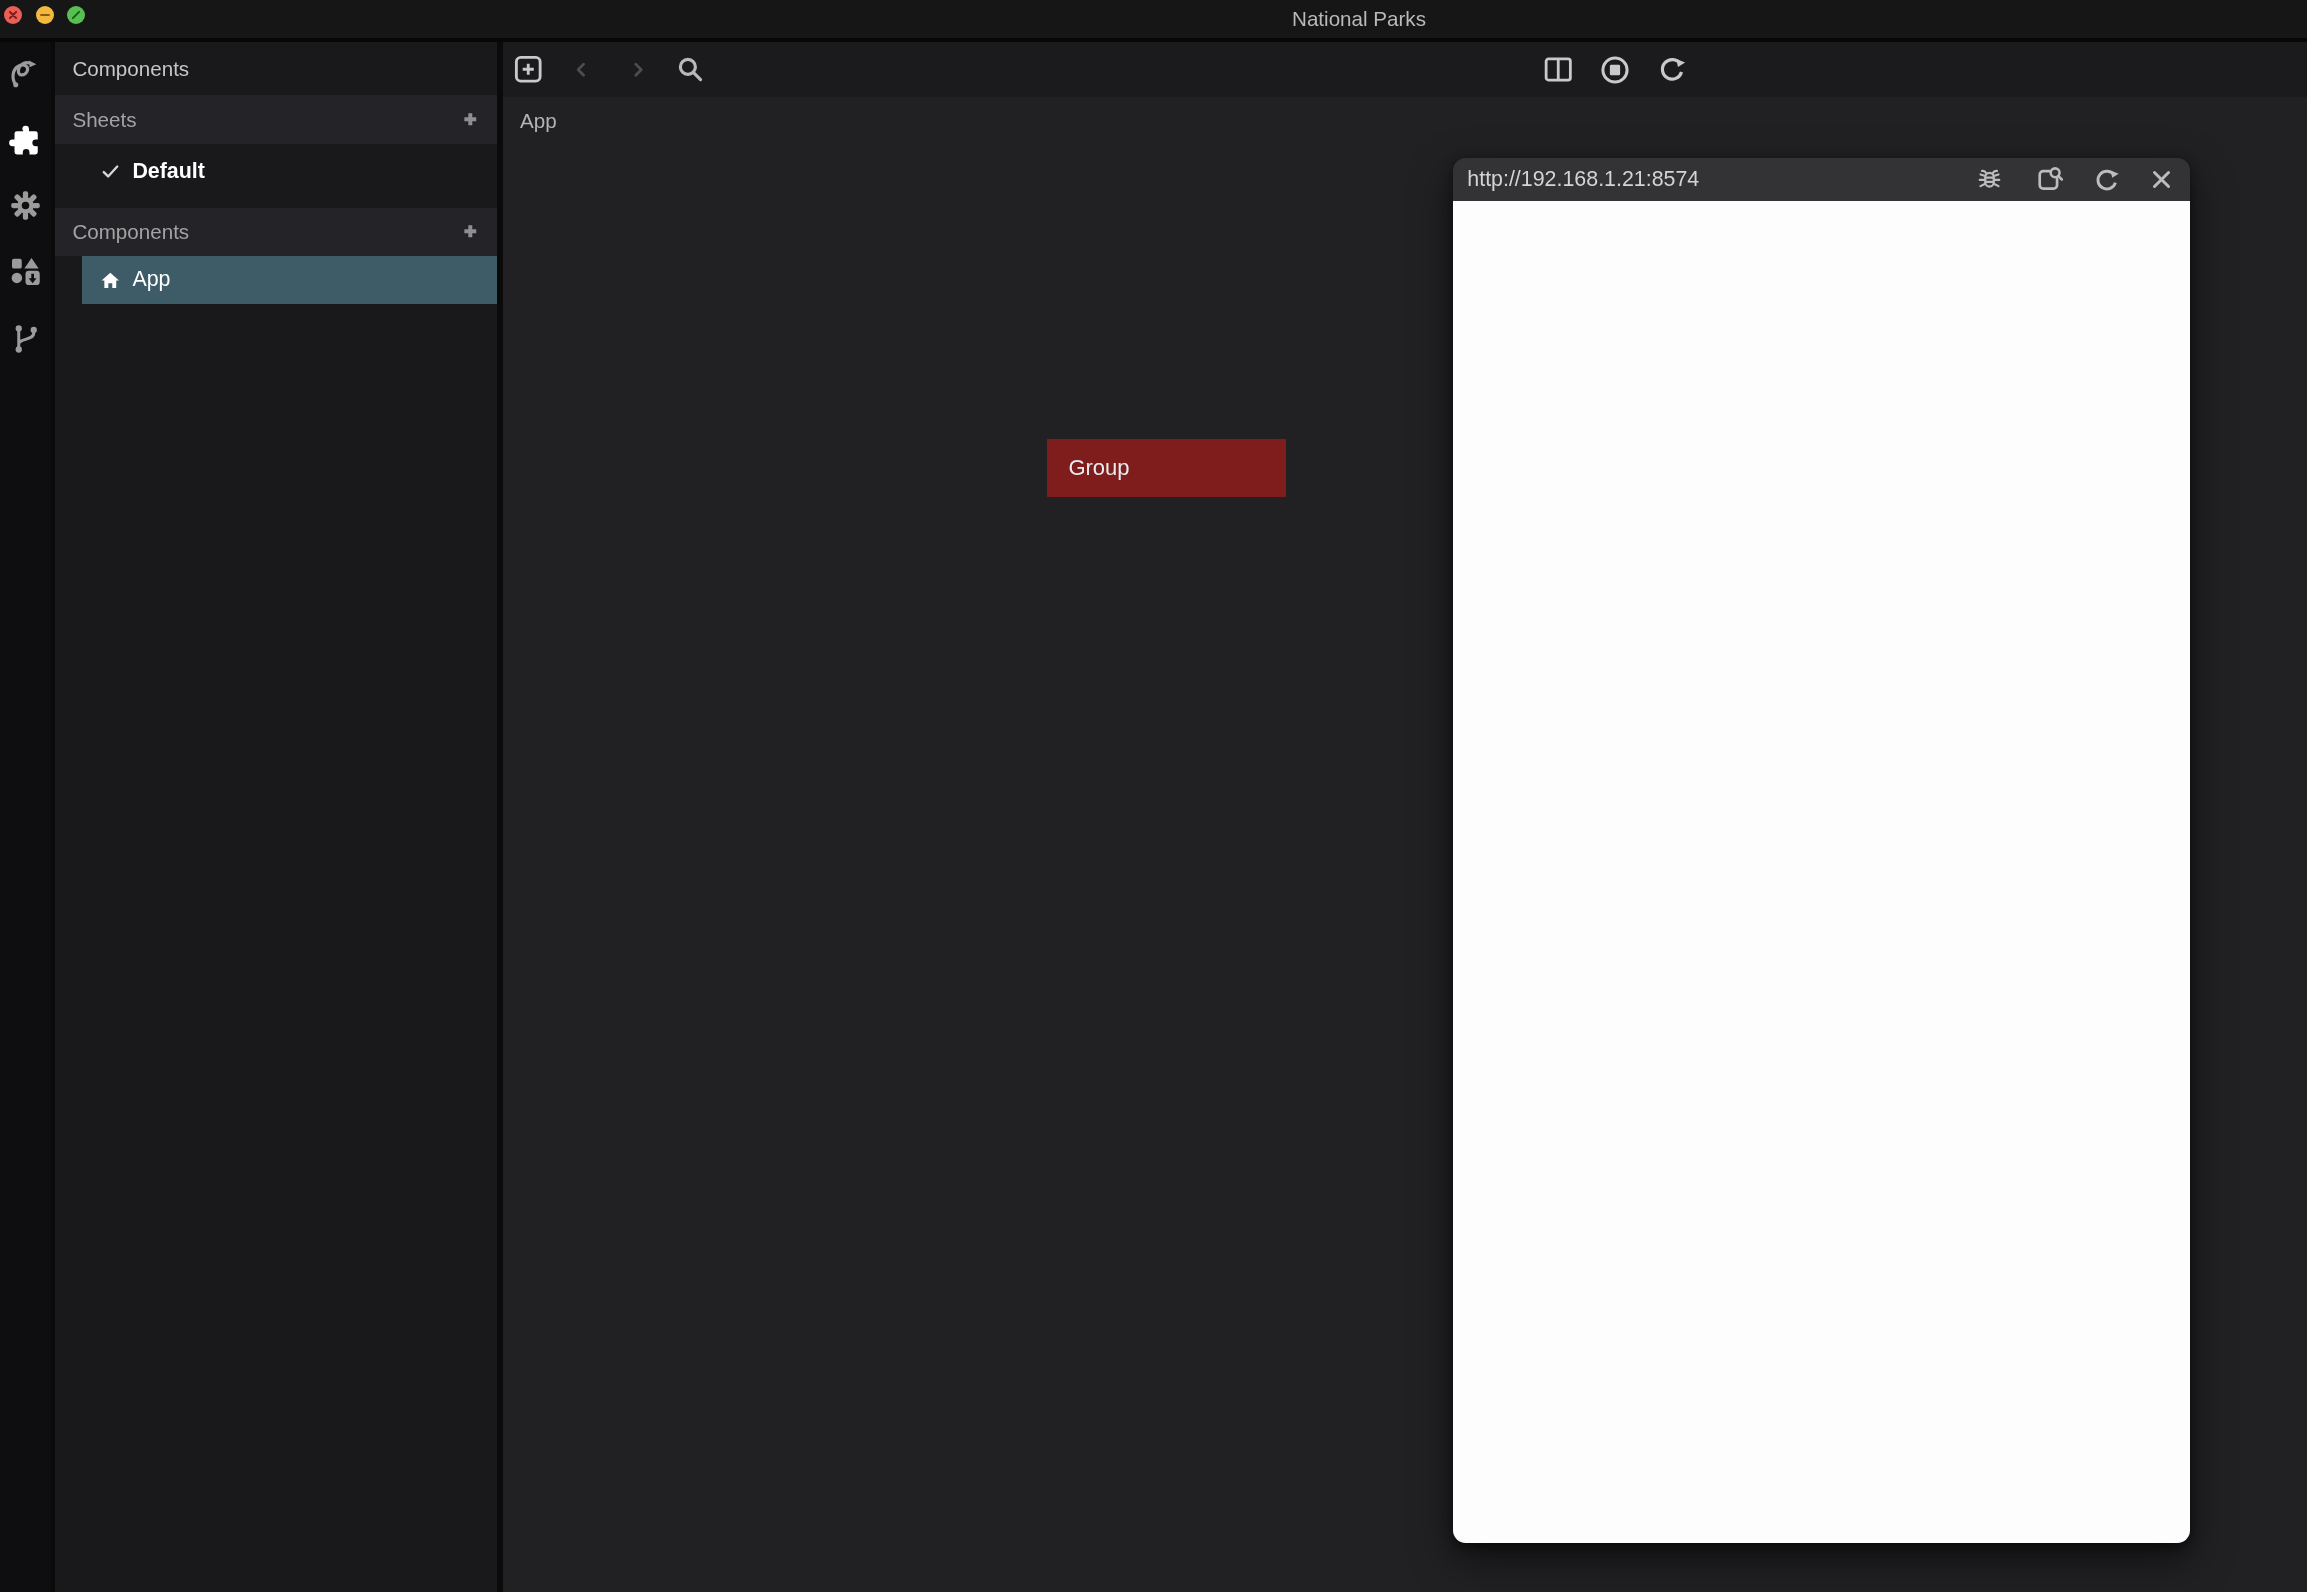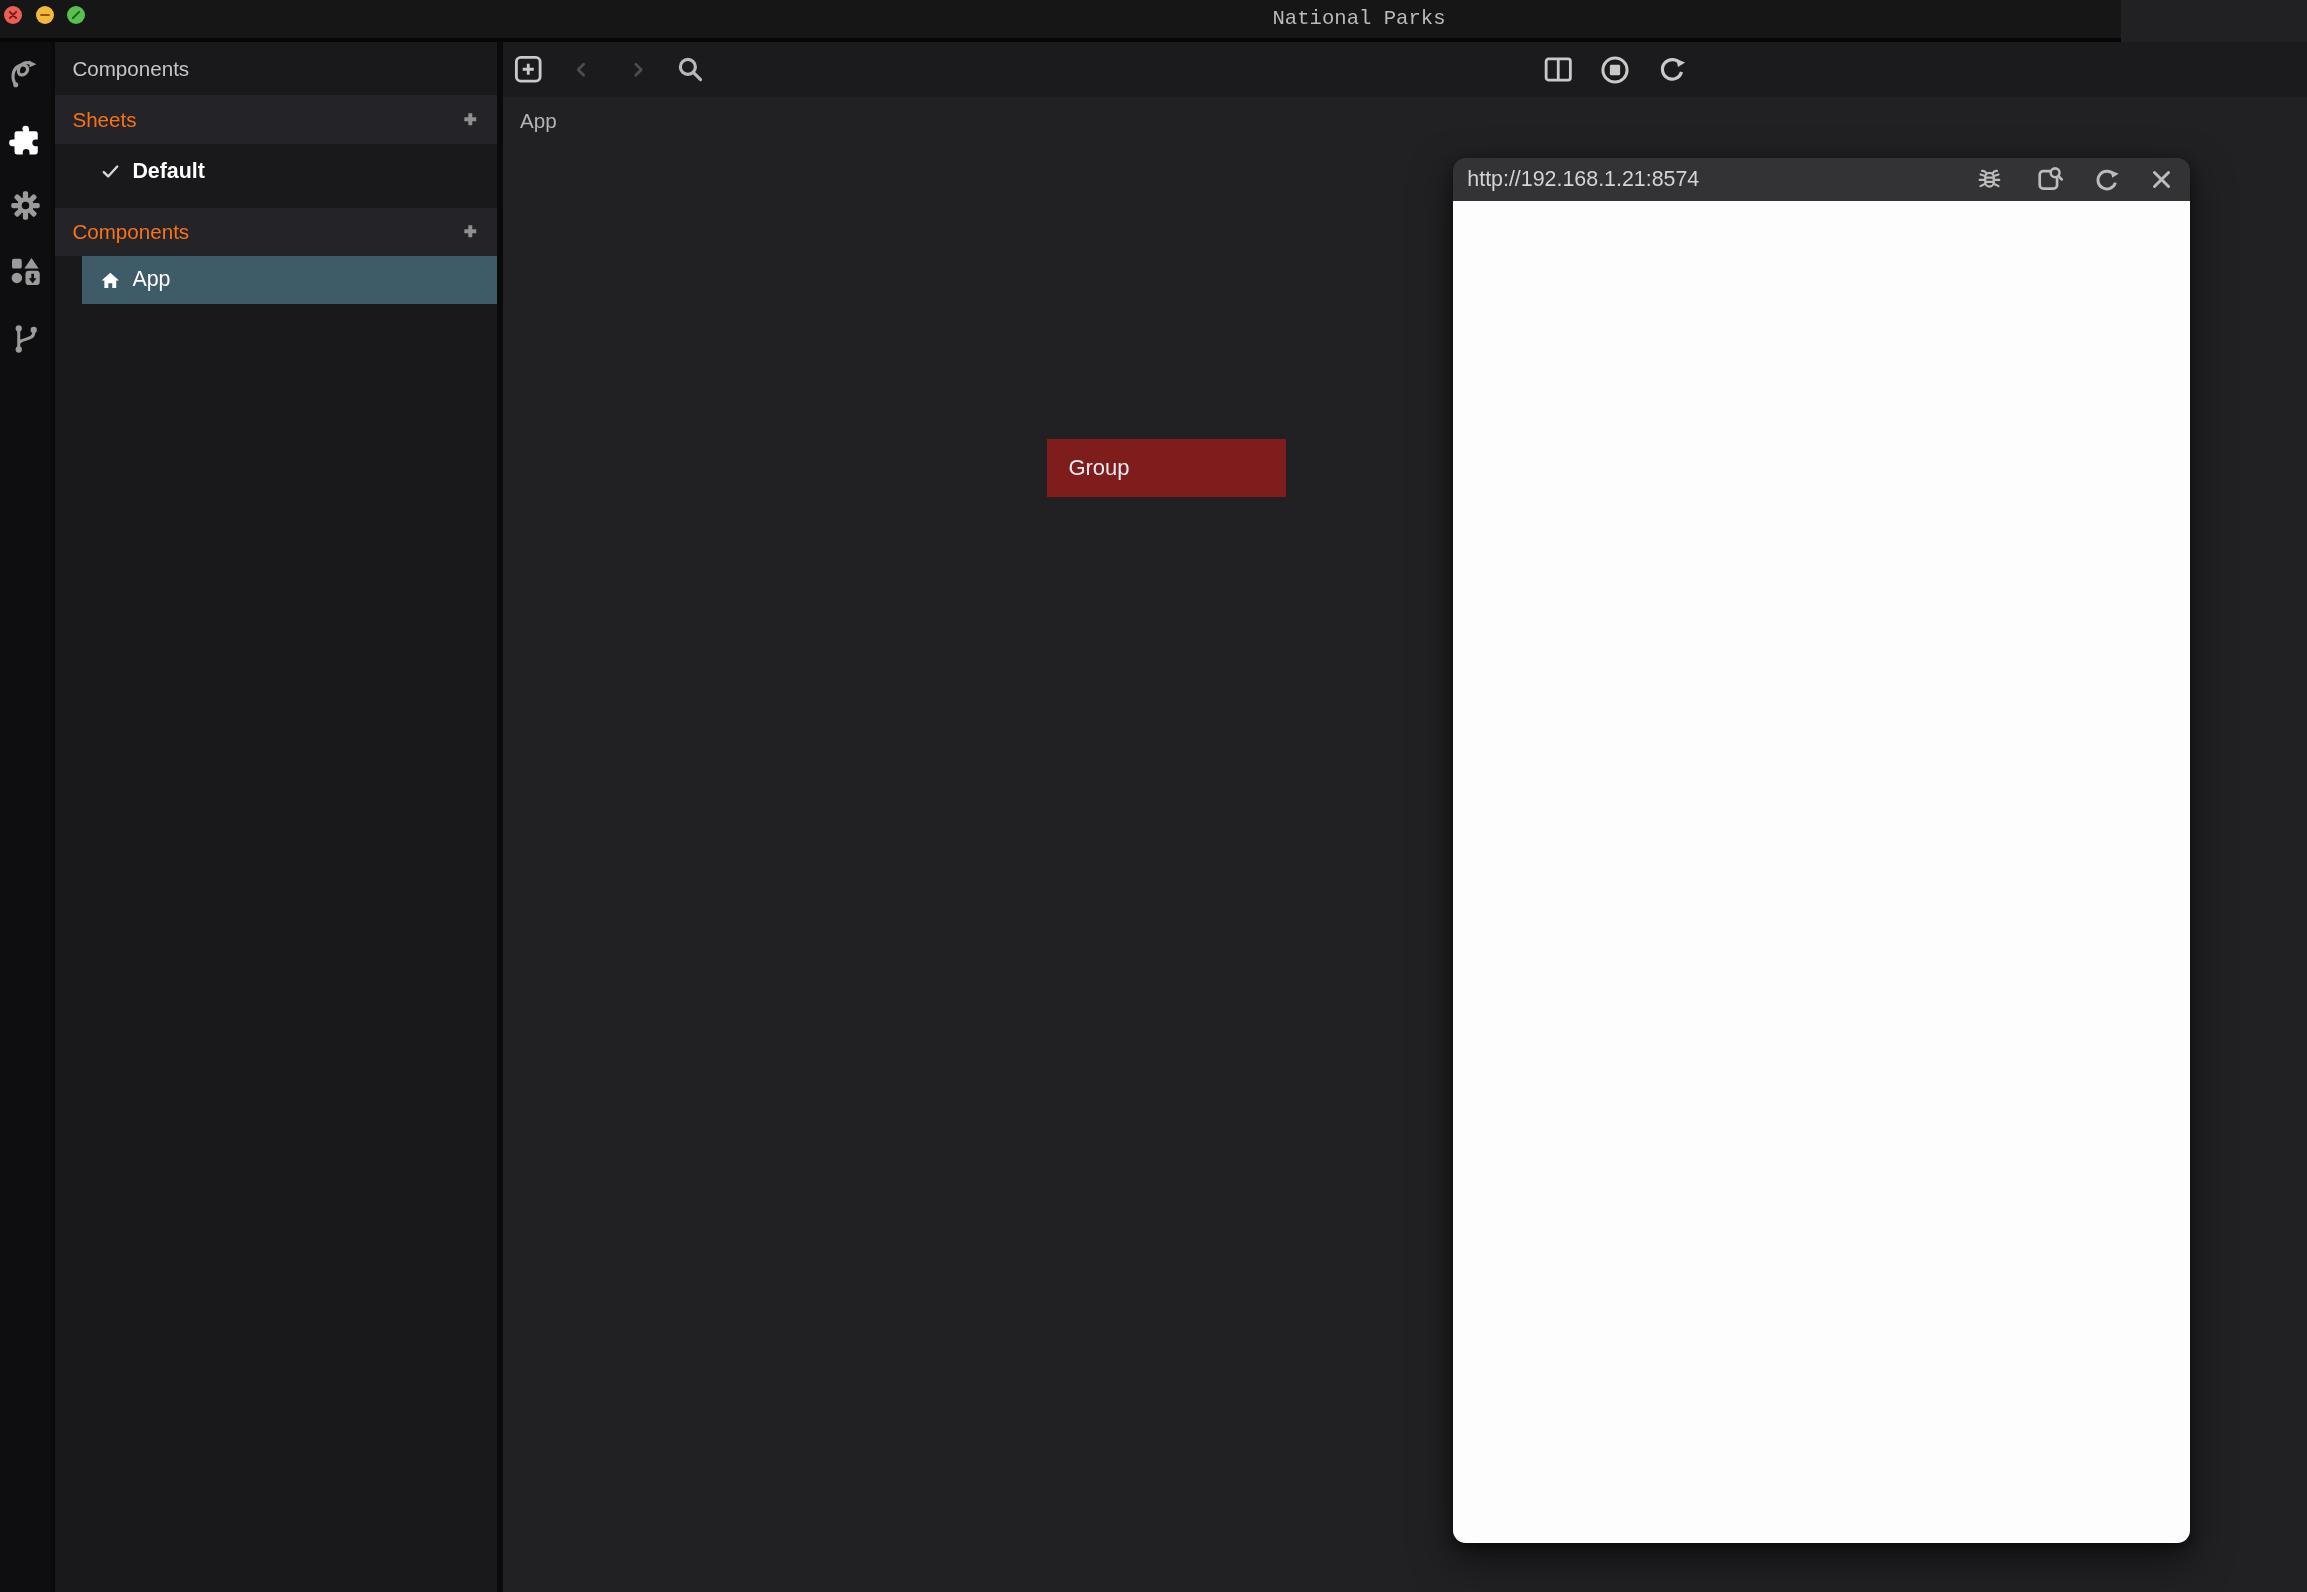--- a/index.html
+++ b/index.html
@@ -5,22 +5,22 @@
   html,body{margin:0;padding:0;}
   body{
     width:2307px;height:1593px;overflow:hidden;position:relative;
     background:#212124;
     font-family:"Liberation Sans","DejaVu Sans",sans-serif;
     -webkit-font-smoothing:antialiased;
   }
 
   
   .titlebar{
-    position:absolute;left:0;top:0;width:2121px;height:38px;
-    background:#161616;border-bottom:4px solid #070708;font-family:Liberation Mono, monospace;
+    position:absolute;left:0;top:0;width:2307px;height:38px;
+    background:#161616;border-bottom:4px solid #070708;
   }
   .traffic{position:absolute;left:4px;top:5.5px;display:flex;gap:13.5px;}
   .tl{width:18px;height:18px;border-radius:50%;display:flex;align-items:center;justify-content:center;}
   .tl.red{background:#ec5f57;}
   .tl.yellow{background:#f3b93e;}
   .tl.green{background:#57c050;}
   .win-title{
     position:absolute;left:1359px;top:0;transform:translateX(-50%);
     line-height:38px;font-size:20.6px;color:#b9b9b9;white-space:nowrap;
   }
@@ -38,21 +38,21 @@
   .v2{left:497px;width:5.5px;}
 
   
   .sidebar{
     position:absolute;left:55px;top:42px;width:442px;bottom:0;
     background:#19191b;color:#c9c9c9;
   }
   .sb-title{height:53px;display:flex;align-items:center;padding-left:17.4px;font-size:20.6px;color:#c6c6c6;}
   .band{
     height:49px;background:#242428;display:flex;align-items:center;
-    padding:0 16px 0 17.4px;font-size:20.6px;color:#f97316;position:relative;
+    padding:0 16px 0 17.4px;font-size:20.6px;color:#a3a3a3;position:relative;
   }
   .band .add{margin-left:auto;width:20.6px;height:20.6px;color:#8f8f8f;display:flex;align-items:center;justify-content:center;cursor:pointer;}
   .row{height:55px;display:flex;align-items:center;padding-left:17.4px;font-size:21.4px;color:#e8e8e8;margin-left:27px;}
   .row .glyph{width:22px;display:flex;align-items:center;justify-content:center;margin-right:11px;}
   .row.default-row .row-label{font-weight:700;color:#ffffff;}
   .sb-gap{height:8.7px;}
   .row.app-row{height:48px;background:#3d5c68;color:#ffffff;}
   .band.band2{height:48px;}
 
   

